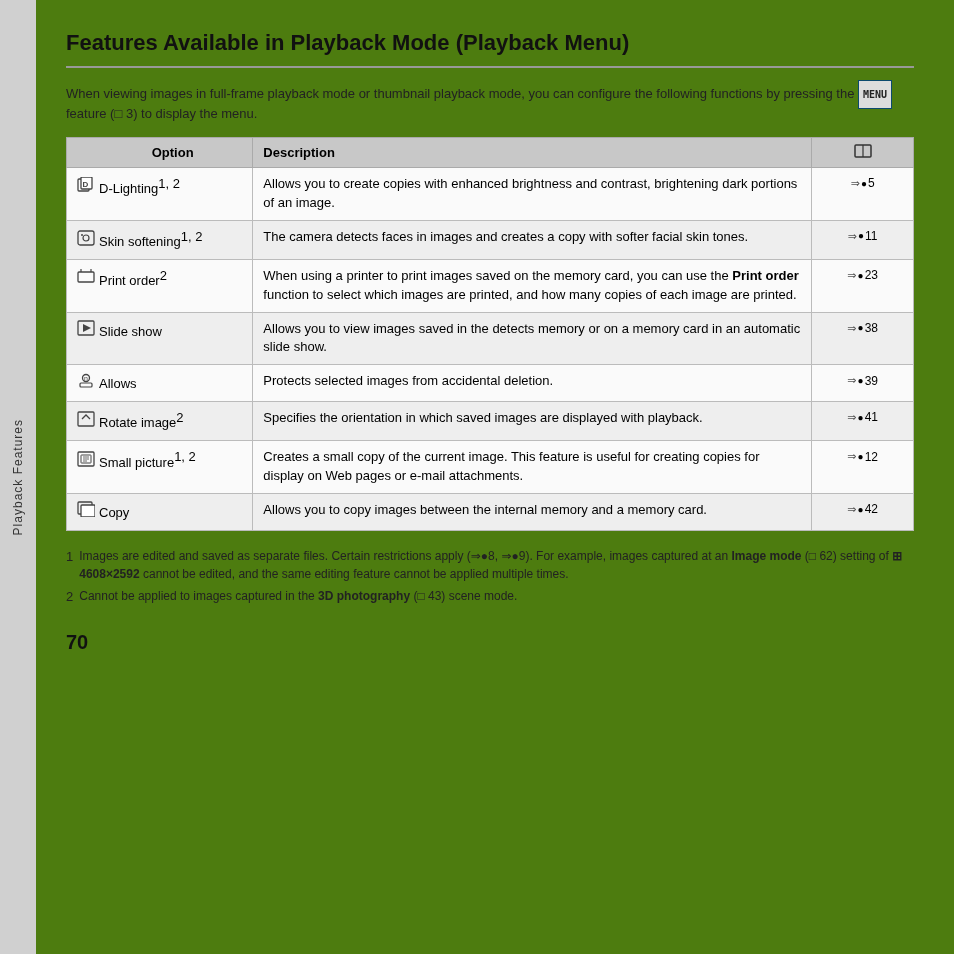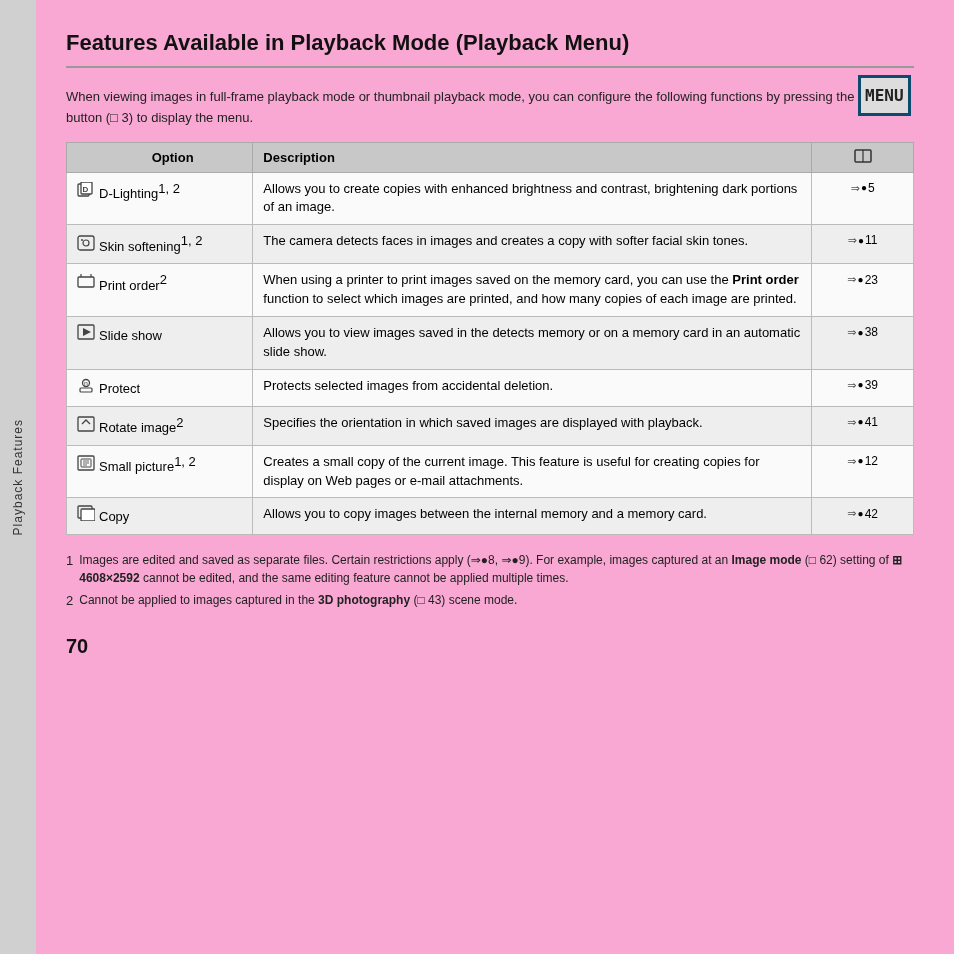--- a/index.html
+++ b/index.html
@@ -25,21 +25,21 @@
     .sidebar-text {
       writing-mode: vertical-rl;
       transform: rotate(180deg);
       font-size: 12px;
       color: #333;
       letter-spacing: 1px;
     }
 
     .main-content {
       flex: 1;
-      background: #f9a8d4;
+      background: #4d7c0f;
       padding: 30px 40px 30px 30px;
     }
 
     .page-header {
       border-bottom: 2px solid #999;
       padding-bottom: 10px;
       margin-bottom: 16px;
     }
 
     .page-title {
@@ -53,22 +53,22 @@
       color: #222;
       line-height: 1.5;
       margin-bottom: 14px;
     }
 
     .menu-keyword {
       font-family: monospace;
       font-weight: bold;
       background: #ddd;
       padding: 8px 4px;
-      font-size: 16px;
-      border: 3px solid #0c4a6e;
+      font-size: 10px;
+      border: 1px solid #0c4a6e;
     }
 
     table {
       width: 100%;
       border-collapse: collapse;
       font-size: 13px;
       margin-bottom: 16px;
     }
 
     thead tr {
@@ -169,21 +169,21 @@
 
 <div class="main-content">
 
   <div class="page-header">
     <h1 class="page-title">Features Available in Playback Mode (Playback Menu)</h1>
   </div>
 
   <p class="intro-text">
     <span>When viewing images in full-frame playback mode or thumbnail playback mode, you can configure the following functions by pressing the</span>
     <span class="menu-keyword">MENU</span>
-    <span>button (</span><span>□ 3</span><span>) to display the menu.</span>
+    <span>feature (</span><span>□ 3</span><span>) to display the menu.</span>
   </p>
 
   <table>
     <thead>
       <tr>
         <th class="option-col">Option</th>
         <th class="desc-col">Description</th>
         <th class="ref-col">
           
           <svg width="18" height="14" viewBox="0 0 18 14">
@@ -244,21 +244,21 @@
       <span style="font-size:11px;color:#555;">⇒</span>
               <span style="font-size:10px;">●</span>
               <span>38</span>
     </span></td>
         </tr>
         <tr>
           <td class="option-cell"><span class="icon-sym"><svg width="18" height="16" viewBox="0 0 18 16">
                 <circle cx="9" cy="6" r="3.5" fill="none" stroke="#444" stroke-width="1.3"></circle>
                 <text x="7" y="9" font-size="7" fill="#444">n</text>
                 <rect x="3" y="11" width="12" height="4" rx="1" fill="none" stroke="#444" stroke-width="1.2"></rect>
-              </svg></span><span>Protect</span></td>
+              </svg></span><span>Allows</span></td>
           <td>Protects selected images from accidental deletion.</td>
           <td class="ref-cell"><span style="display:inline-flex;align-items:center;gap:1px;font-size:12px;">
       <span style="font-size:11px;color:#555;">⇒</span>
               <span style="font-size:10px;">●</span>
               <span>39</span>
     </span></td>
         </tr>
         <tr>
           <td class="option-cell"><span class="icon-sym"><svg width="18" height="16" viewBox="0 0 18 16">
                 <rect x="1" y="1" width="16" height="14" rx="1" fill="none" stroke="#444" stroke-width="1.3"></rect>

